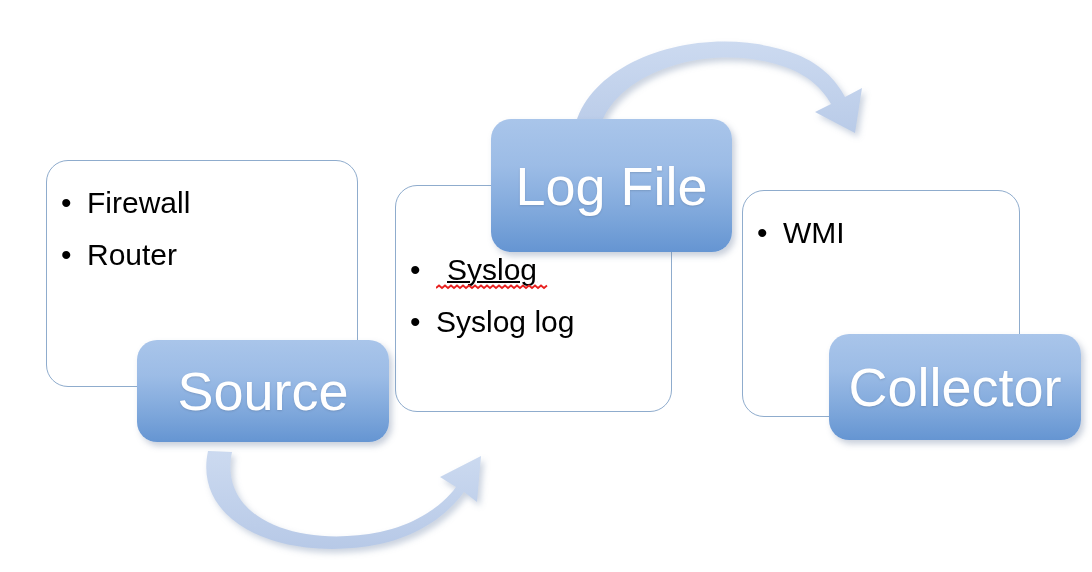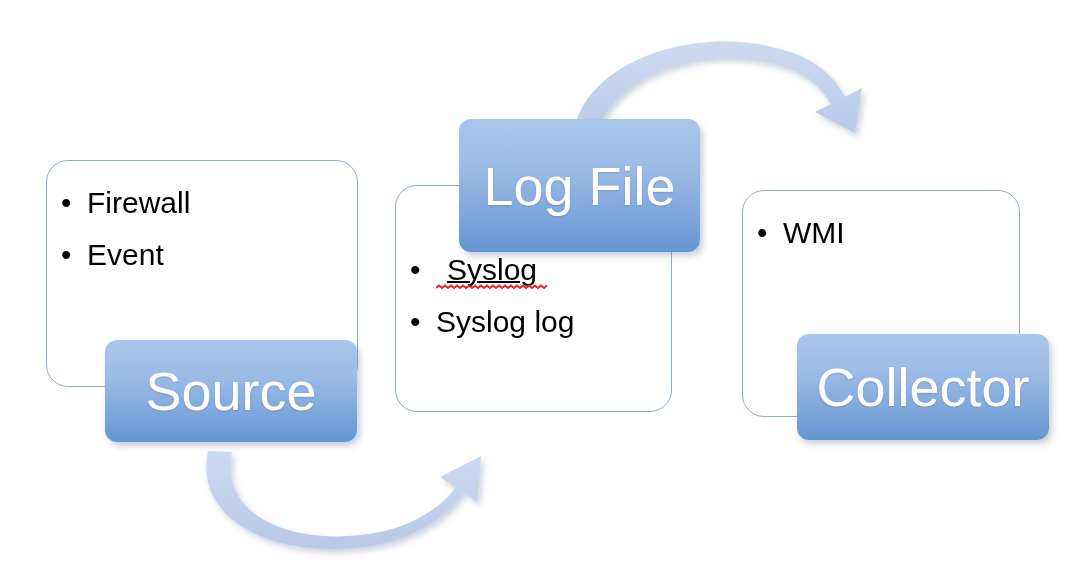--- a/index.html
+++ b/index.html
@@ -61,27 +61,28 @@
     left: 26px;
     bottom: 6px;
     height: 6px;
     width: 112px;
     pointer-events: none;
   }
 
   
   .bluebox {
     position: absolute;
-    border-radius: 12px;
+    border-radius: 20px;
     background: linear-gradient(to bottom, #a9c5ea 0%, #9cbce6 35%, #7ea7db 72%, #6595d2 100%);
     box-shadow: 3px 4px 6px rgba(110,130,160,0.38);
     display: flex;
     align-items: center;
     justify-content: center;
     box-sizing: border-box;
+    margin-left: 32px;
   }
   .bluebox span {
     color: #ffffff;
     font-size: 54px;
     line-height: 1;
     letter-spacing: 0px;
     font-family: "Liberation Sans", sans-serif;
     text-shadow: 0 1px 2px rgba(80,100,130,0.30);
   }
 
@@ -138,21 +139,21 @@
                L 464 492
                C 450 512, 422 535, 380 544
                C 288 563, 192 526, 208 451
                Z" fill="url(#arrGradBot)"></path>
     </g>
   </svg>
 
   <div class="panel" style="left:46px; top:160px; width:312px; height:227px;">
     <ul class="panel-list" style="margin:16px 0 0 14px;">
       <li>Firewall</li>
-      <li>Event</li>
+      <li>Router</li>
     </ul>
   </div>
 
   <div class="panel" style="left:395px; top:185px; width:277px; height:227px;">
     <ul class="panel-list" style="margin:58px 0 0 14px;">
       <li>
         <span class="misspelled">Syslog</span>
         <svg class="squiggle" viewBox="0 0 112 6" preserveAspectRatio="none">
           <path d="M0 4 L3 1.5 L6 4 L9 1.5 L12 4 L15 1.5 L18 4 L21 1.5 L24 4 L27 1.5 L30 4 L33 1.5 L36 4 L39 1.5 L42 4 L45 1.5 L48 4 L51 1.5 L54 4 L57 1.5 L60 4 L63 1.5 L66 4 L69 1.5 L72 4 L75 1.5 L78 4 L81 1.5 L84 4 L87 1.5 L90 4 L93 1.5 L96 4 L99 1.5 L102 4 L105 1.5 L108 4 L111 1.5" fill="none" stroke="#e8201f" stroke-width="1.8"></path>
         </svg>

